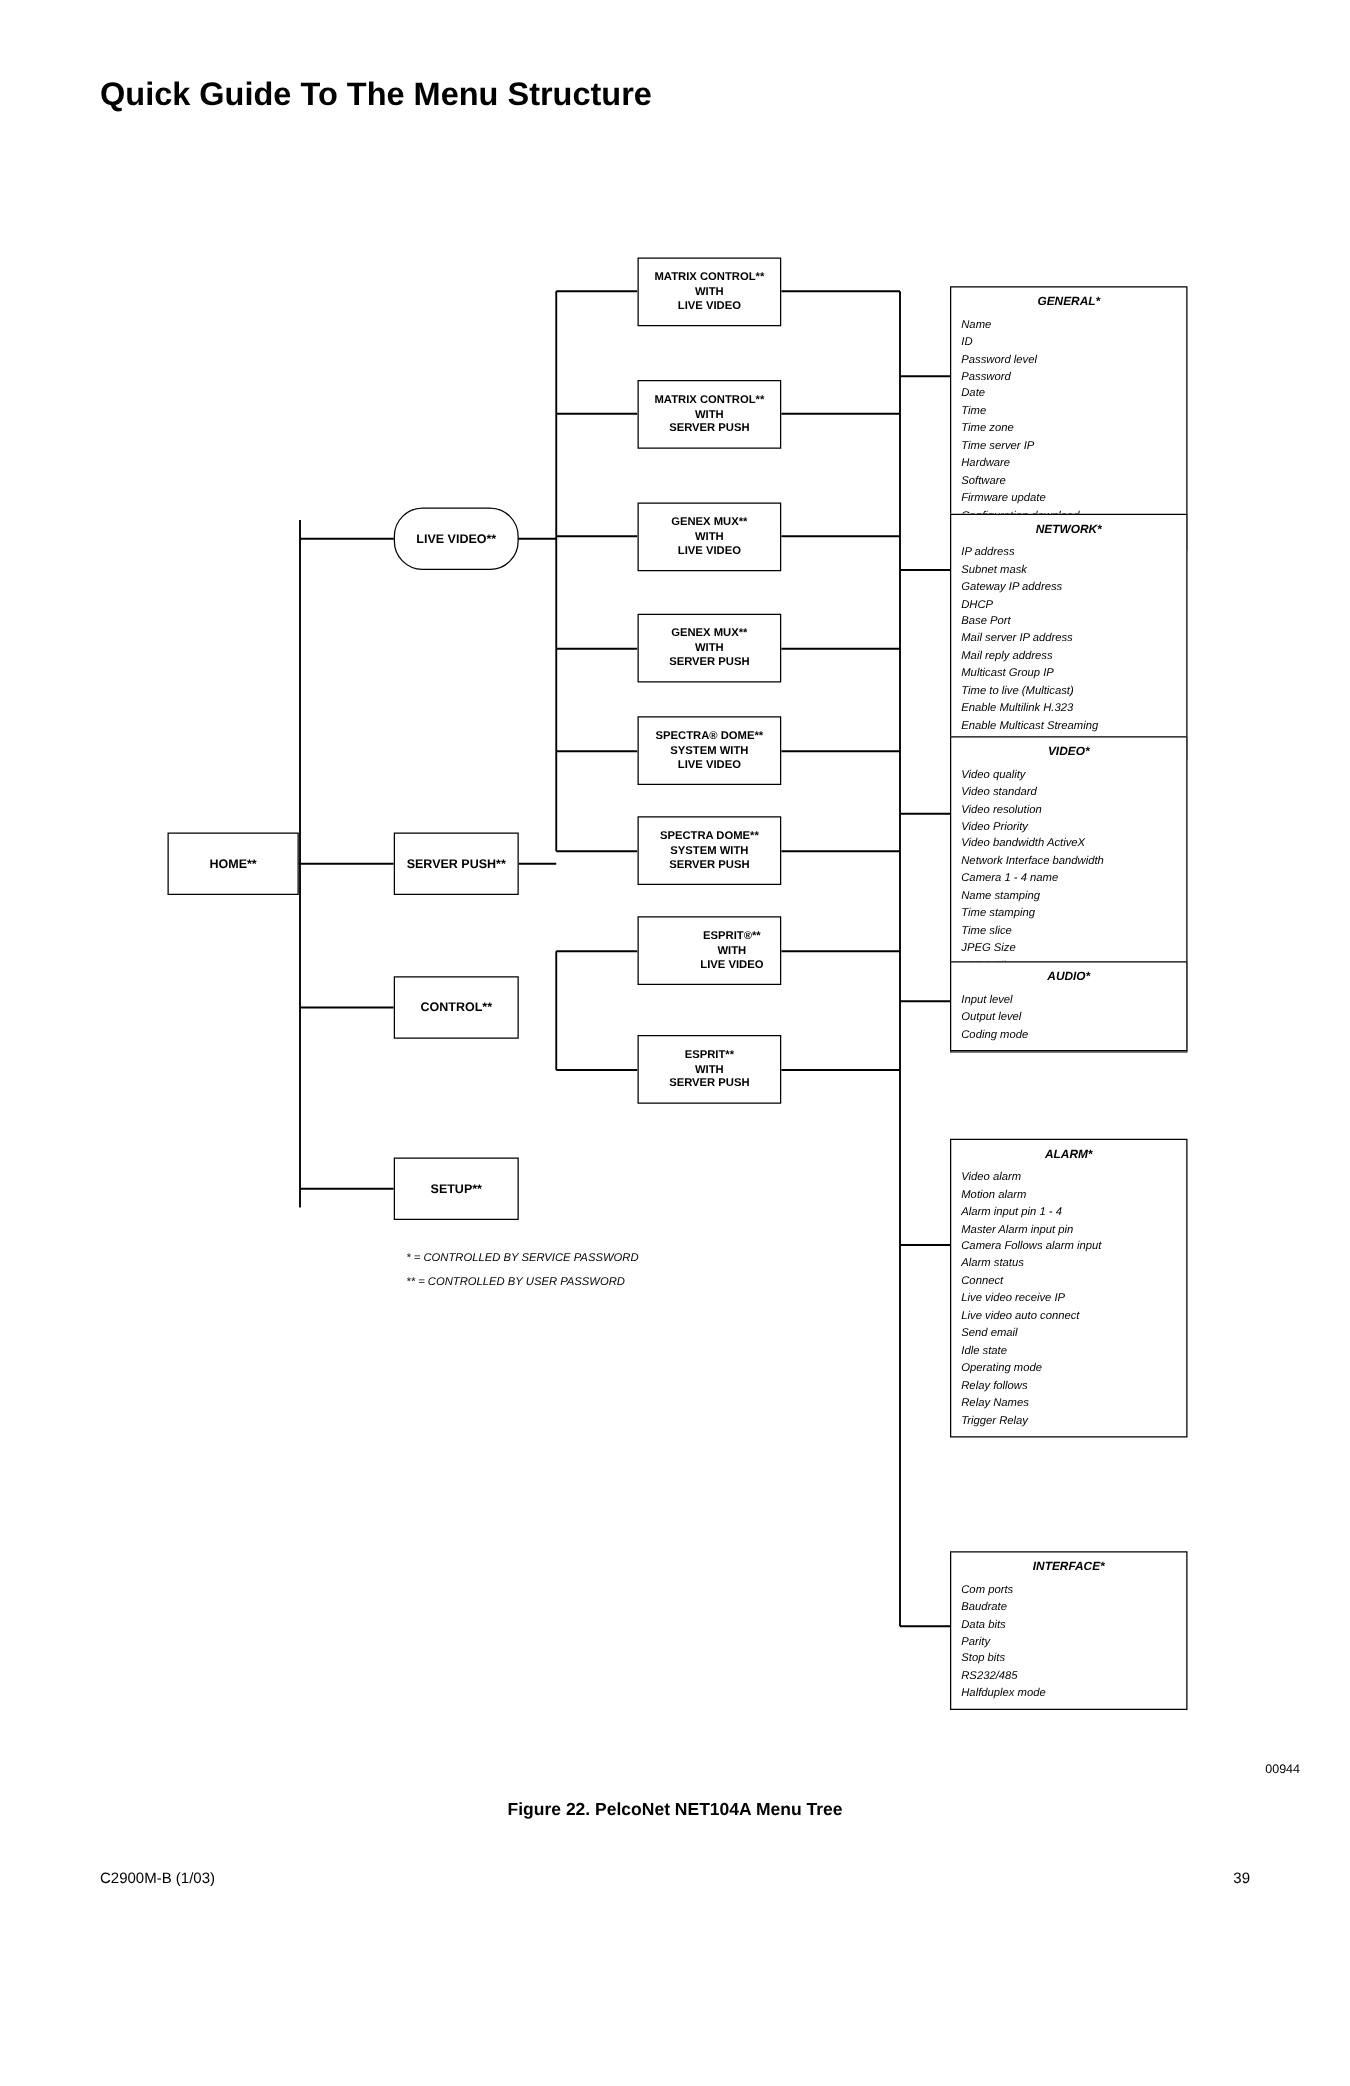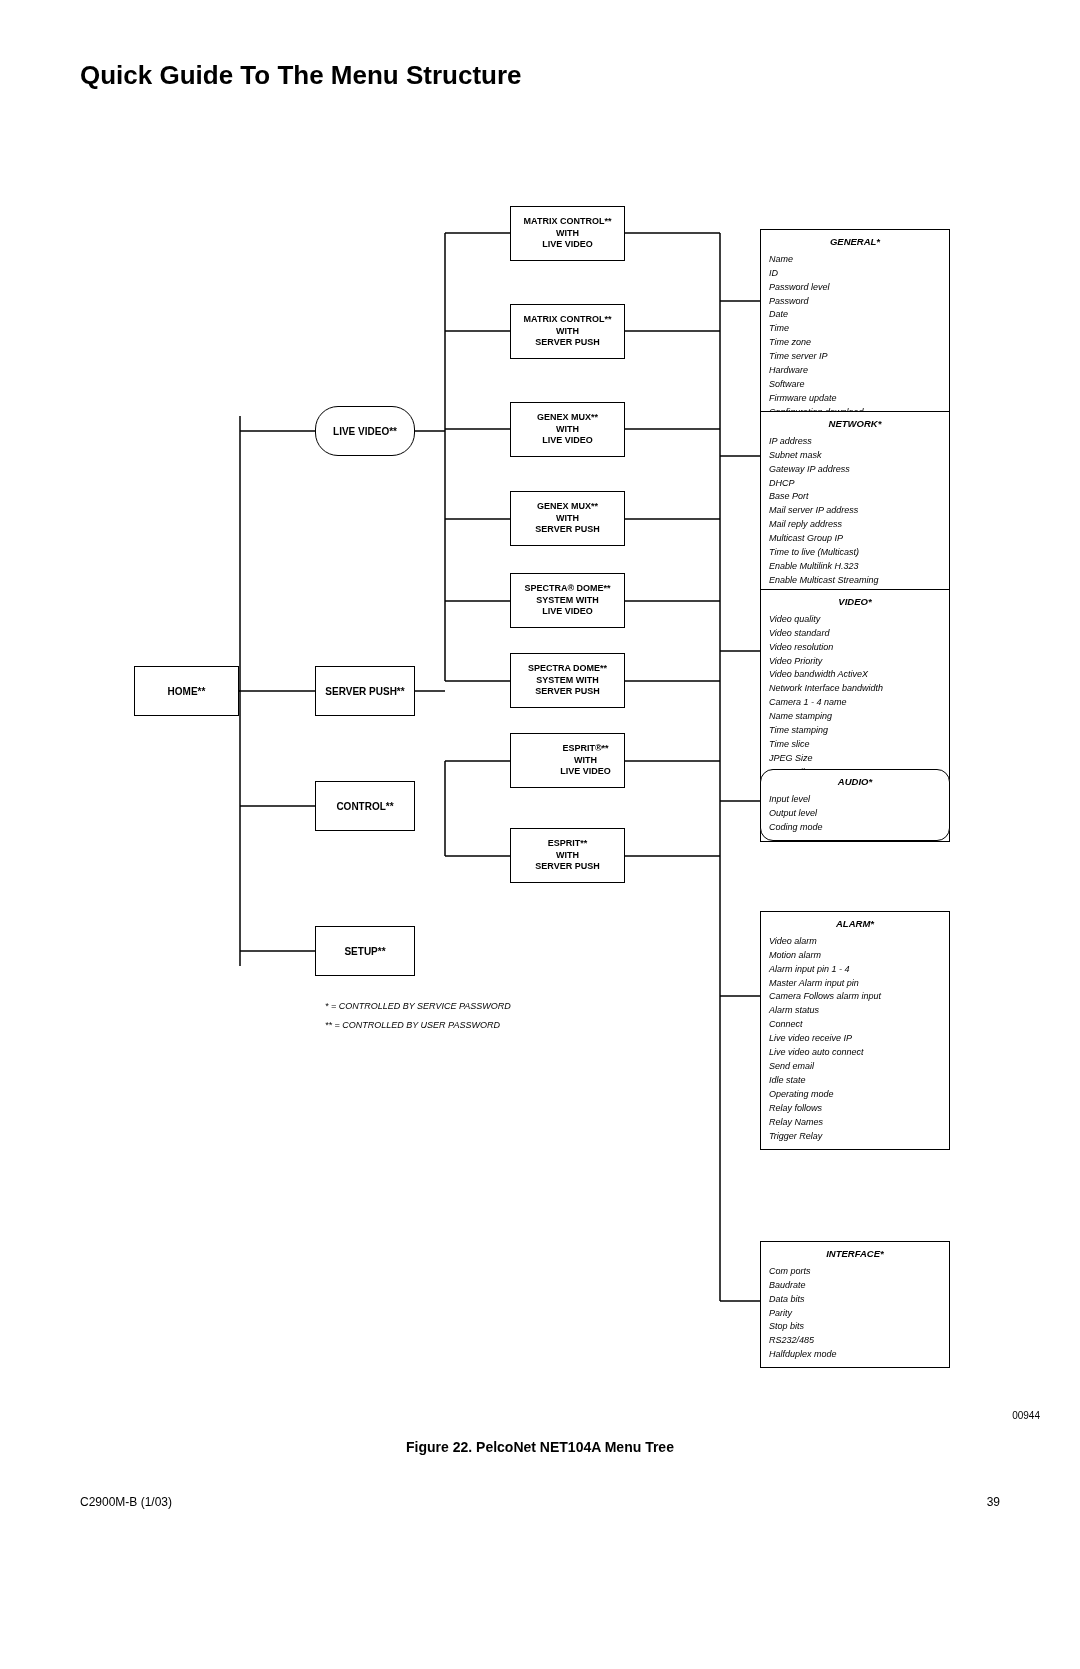--- a/index.html
+++ b/index.html
@@ -278,21 +278,21 @@
       <div class="box-item">Time stamping</div>
       <div class="box-item">Time slice</div>
       <div class="box-item">JPEG Size</div>
       <div class="box-item">JPEG File name</div>
       <div class="box-item">FTP server IP address</div>
       <div class="box-item">Login name</div>
       <div class="box-item">Password</div>
       <div class="box-item">Path</div>
     </div>
 
-    <div class="box-list" style="left:680px; top:648px; width:190px;border-radius:13px;">
+    <div class="box-list" style="left:680px; top:648px; width:190px;">
       <div class="box-title">AUDIO*</div>
       <div class="box-item">Input level</div>
       <div class="box-item">Output level</div>
       <div class="box-item">Coding mode</div>
     </div>
 
     <div class="box-list" style="left:680px; top:790px; width:190px;">
       <div class="box-title">ALARM*</div>
       <div class="box-item">Video alarm</div>
       <div class="box-item">Motion alarm</div>

